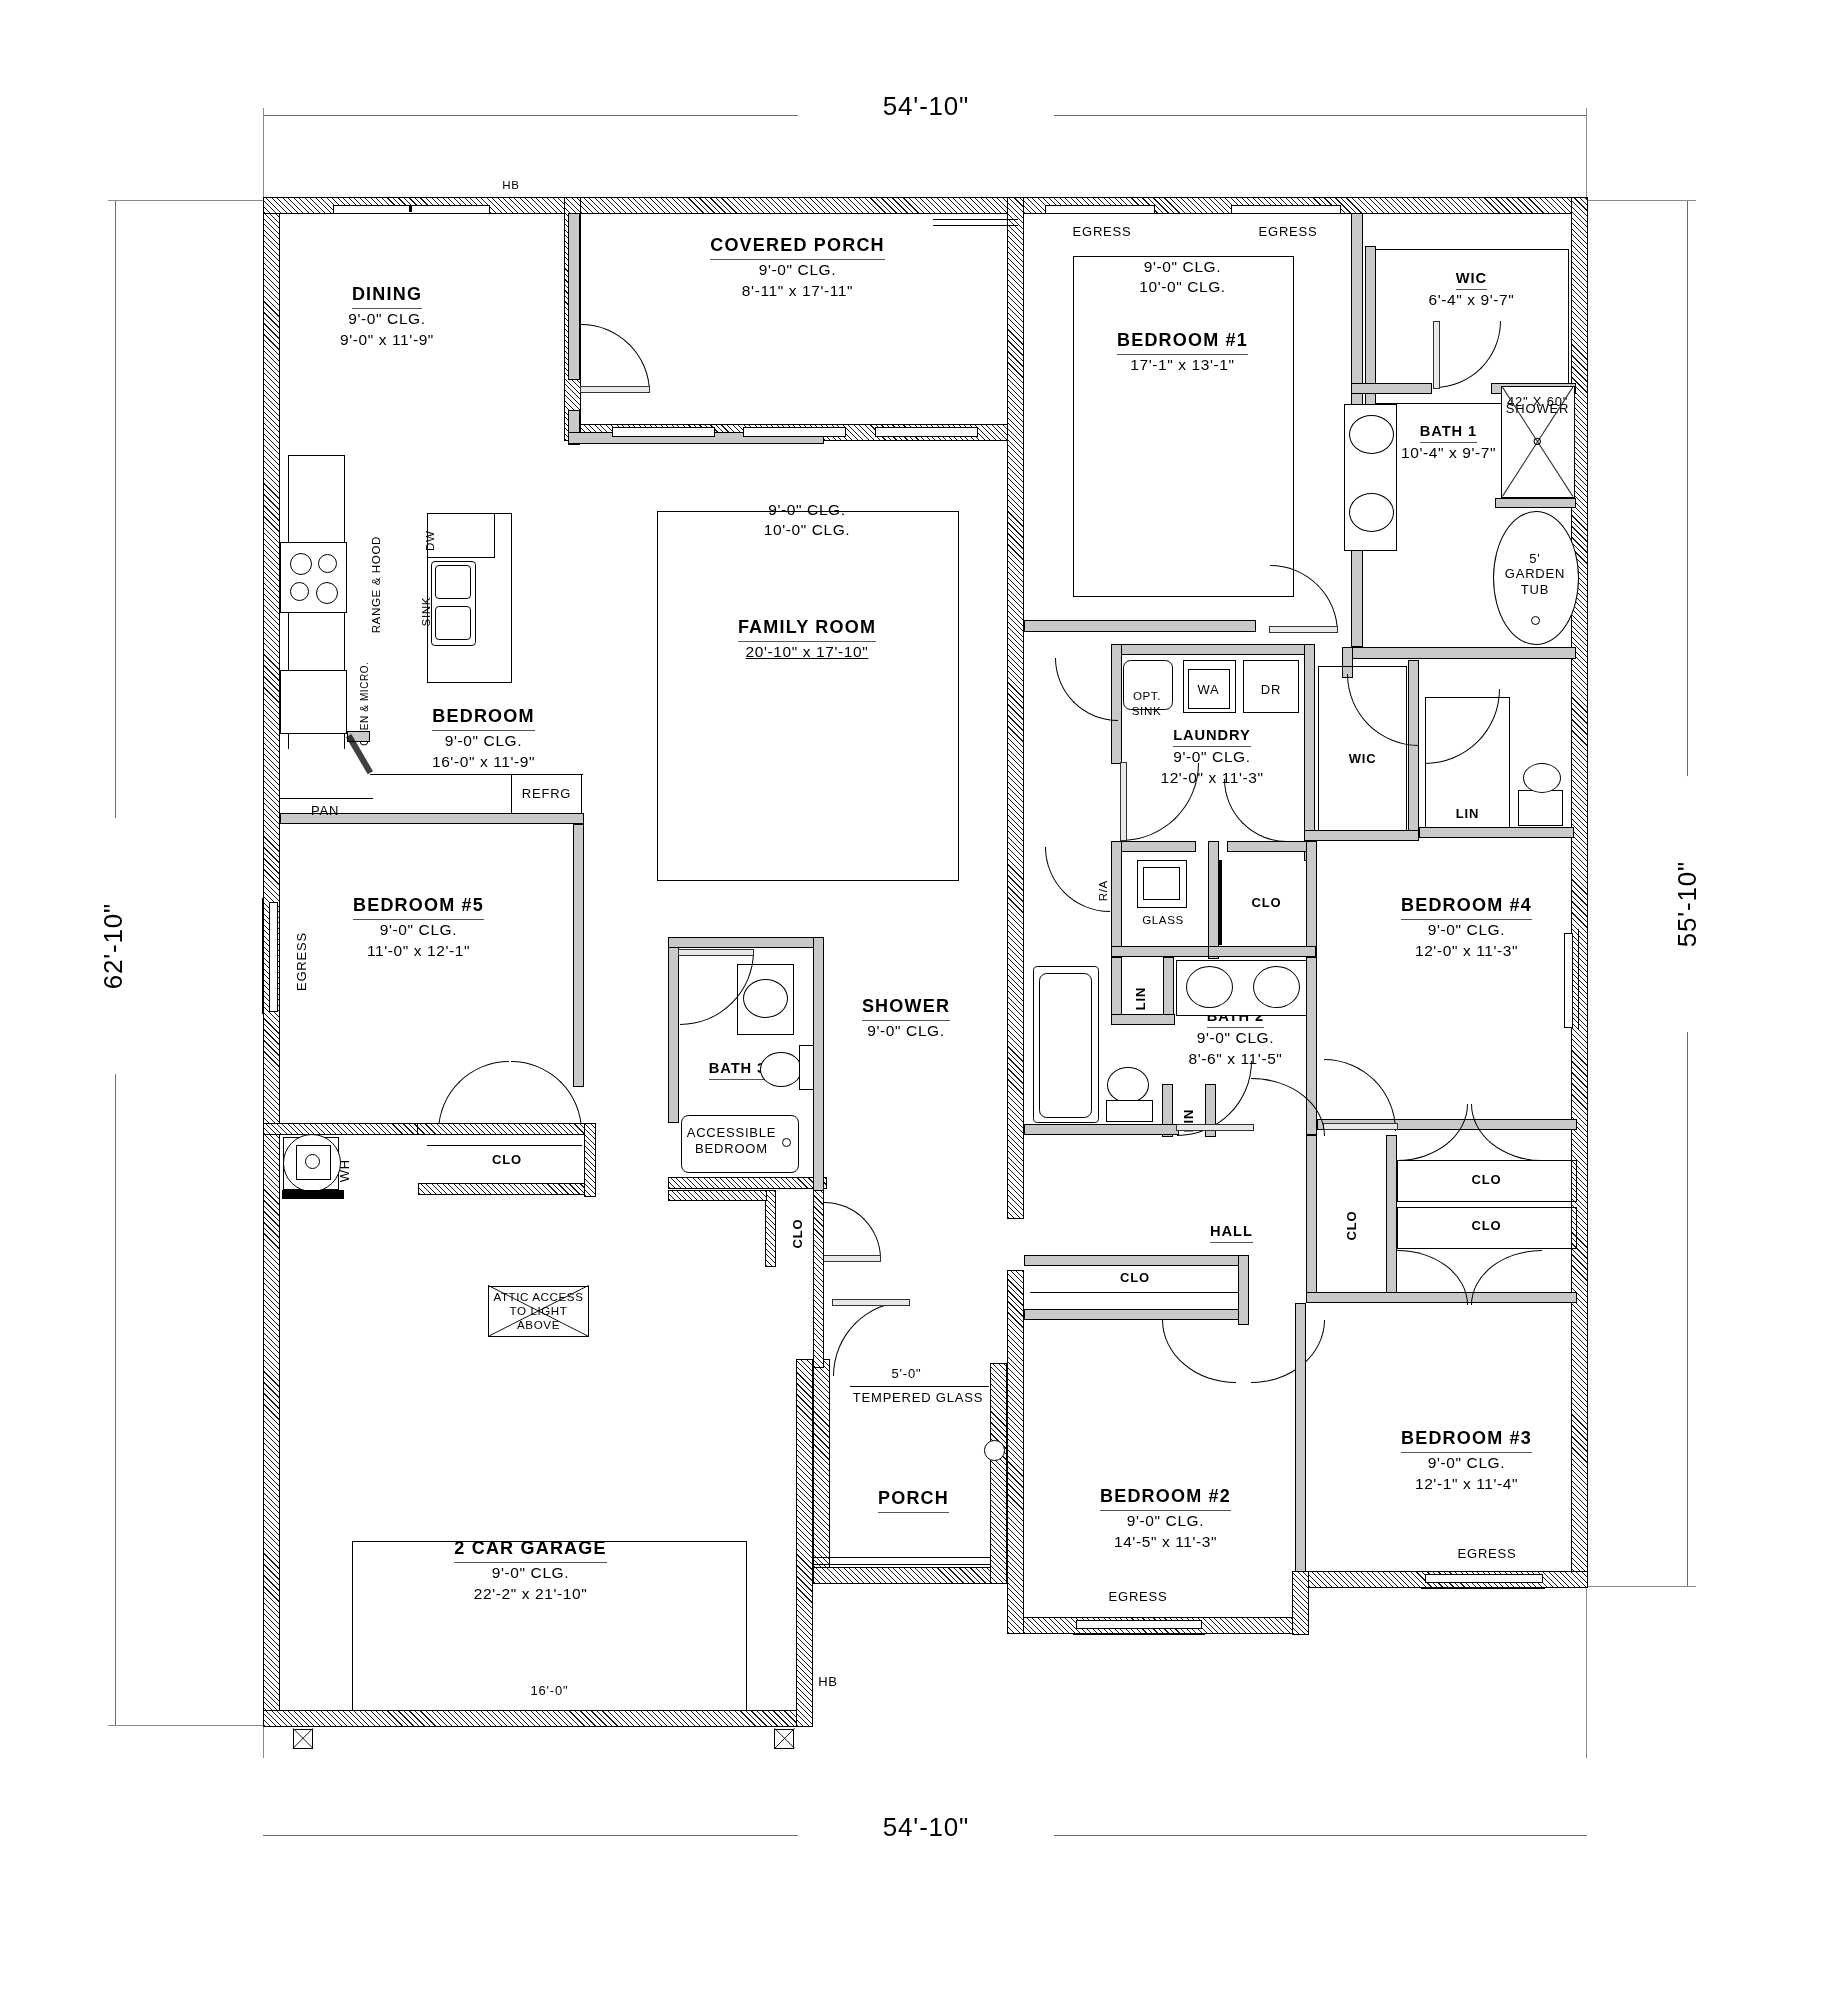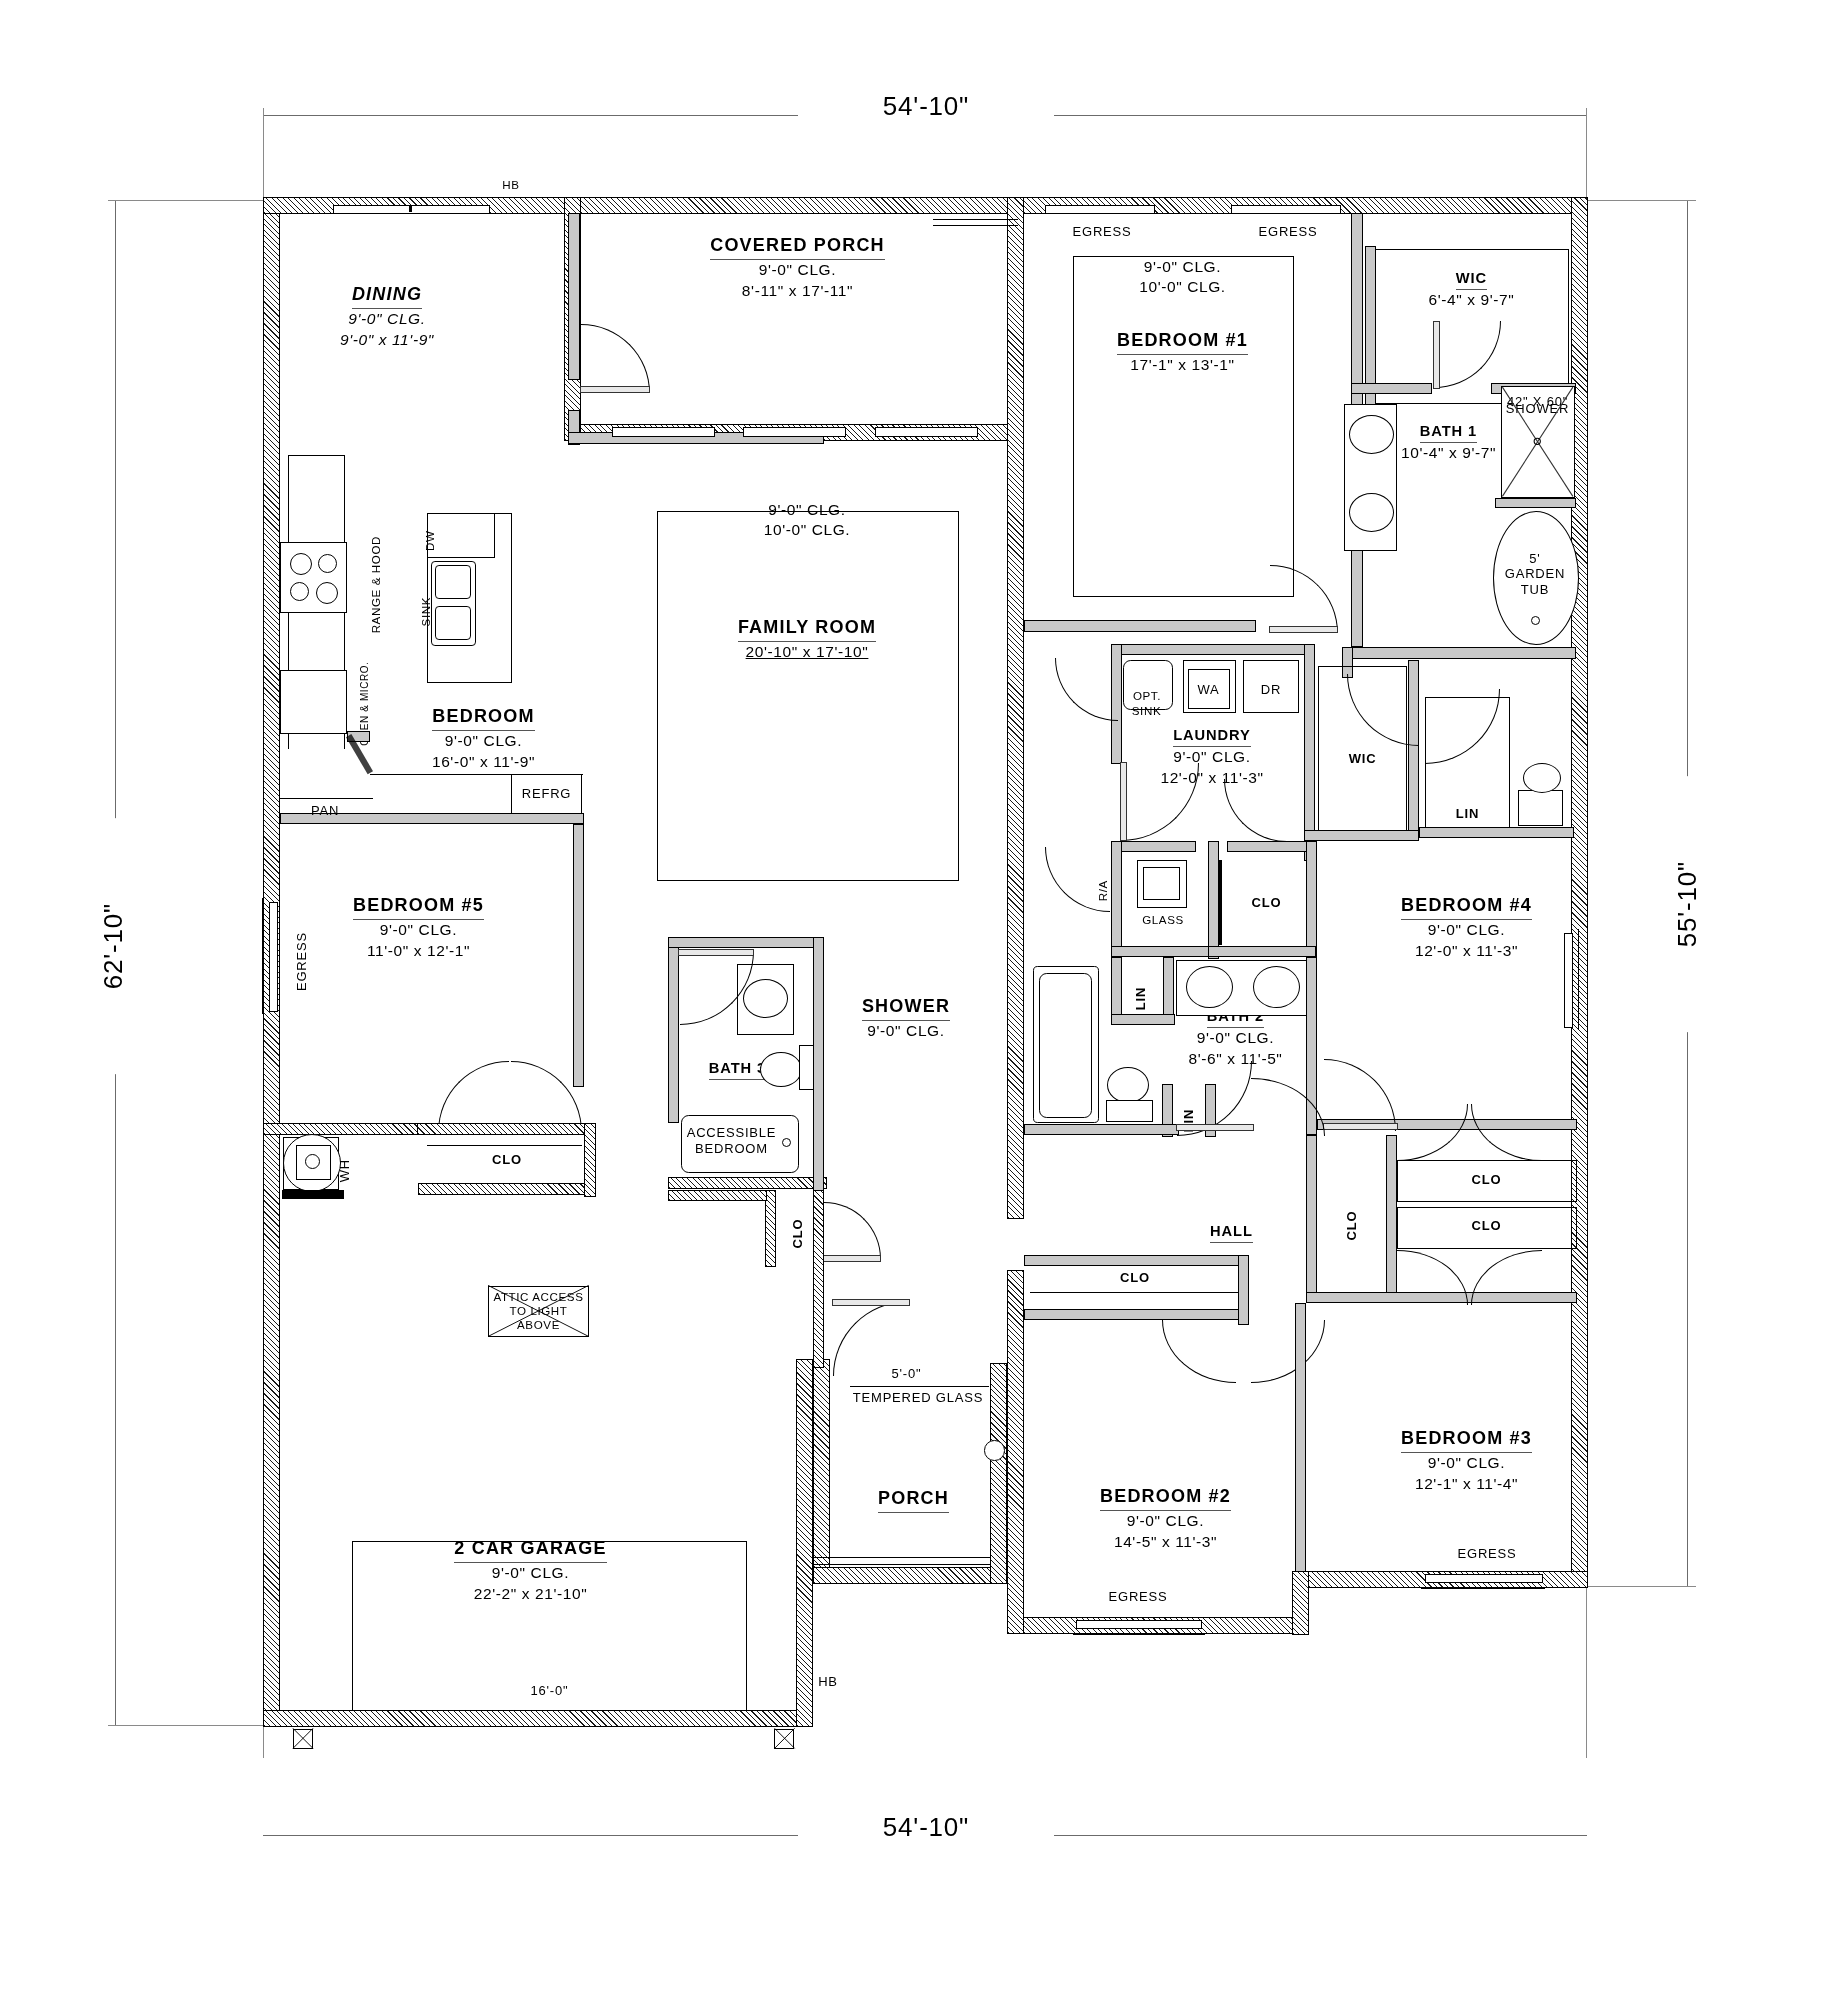--- a/index.html
+++ b/index.html
@@ -159,21 +159,21 @@
   <div class="wall-ext" style="left:1007px;top:1617px;width:302px;height:17px;"></div>
   <div class="wall-ext" style="left:1292px;top:1571px;width:17px;height:64px;"></div>
 
   <div class="wall-ext" style="left:1007px;top:197px;width:17px;height:1022px;"></div>
   <div class="wall-ext" style="left:1007px;top:1270px;width:17px;height:364px;"></div>
 
   <div class="wall-int" style="left:568px;top:213px;width:12.4px;height:167px;"></div>
   <div class="wall-int" style="left:568px;top:410px;width:12.4px;height:35px;"></div>
   <div class="wall-int" style="left:568px;top:432px;width:256px;height:12.4px;"></div>
 
-  <div class="lbl" style="left:263px;top:283px;width:248px;font-style:italic;">
+  <div class="lbl" style="left:263px;top:283px;width:248px;">
     <span class="room-name">DINING</span><br>
     <span class="room-line">9'-0" CLG.</span><br>
     <span class="room-line">9'-0" x 11'-9"</span>
   </div>
 
   <div class="window" style="left:333px;top:205px;width:155px;height:7px;"></div>
   <div class="win-mull" style="left:409px;top:205px;width:3.1px;height:7px;"></div>
   <div class="line" style="left:329px;top:197px;width:164px;height:1.1px;"></div>
 
   <div class="lbl tiny" style="left:488px;top:177px;width:46px;">HB</div>

